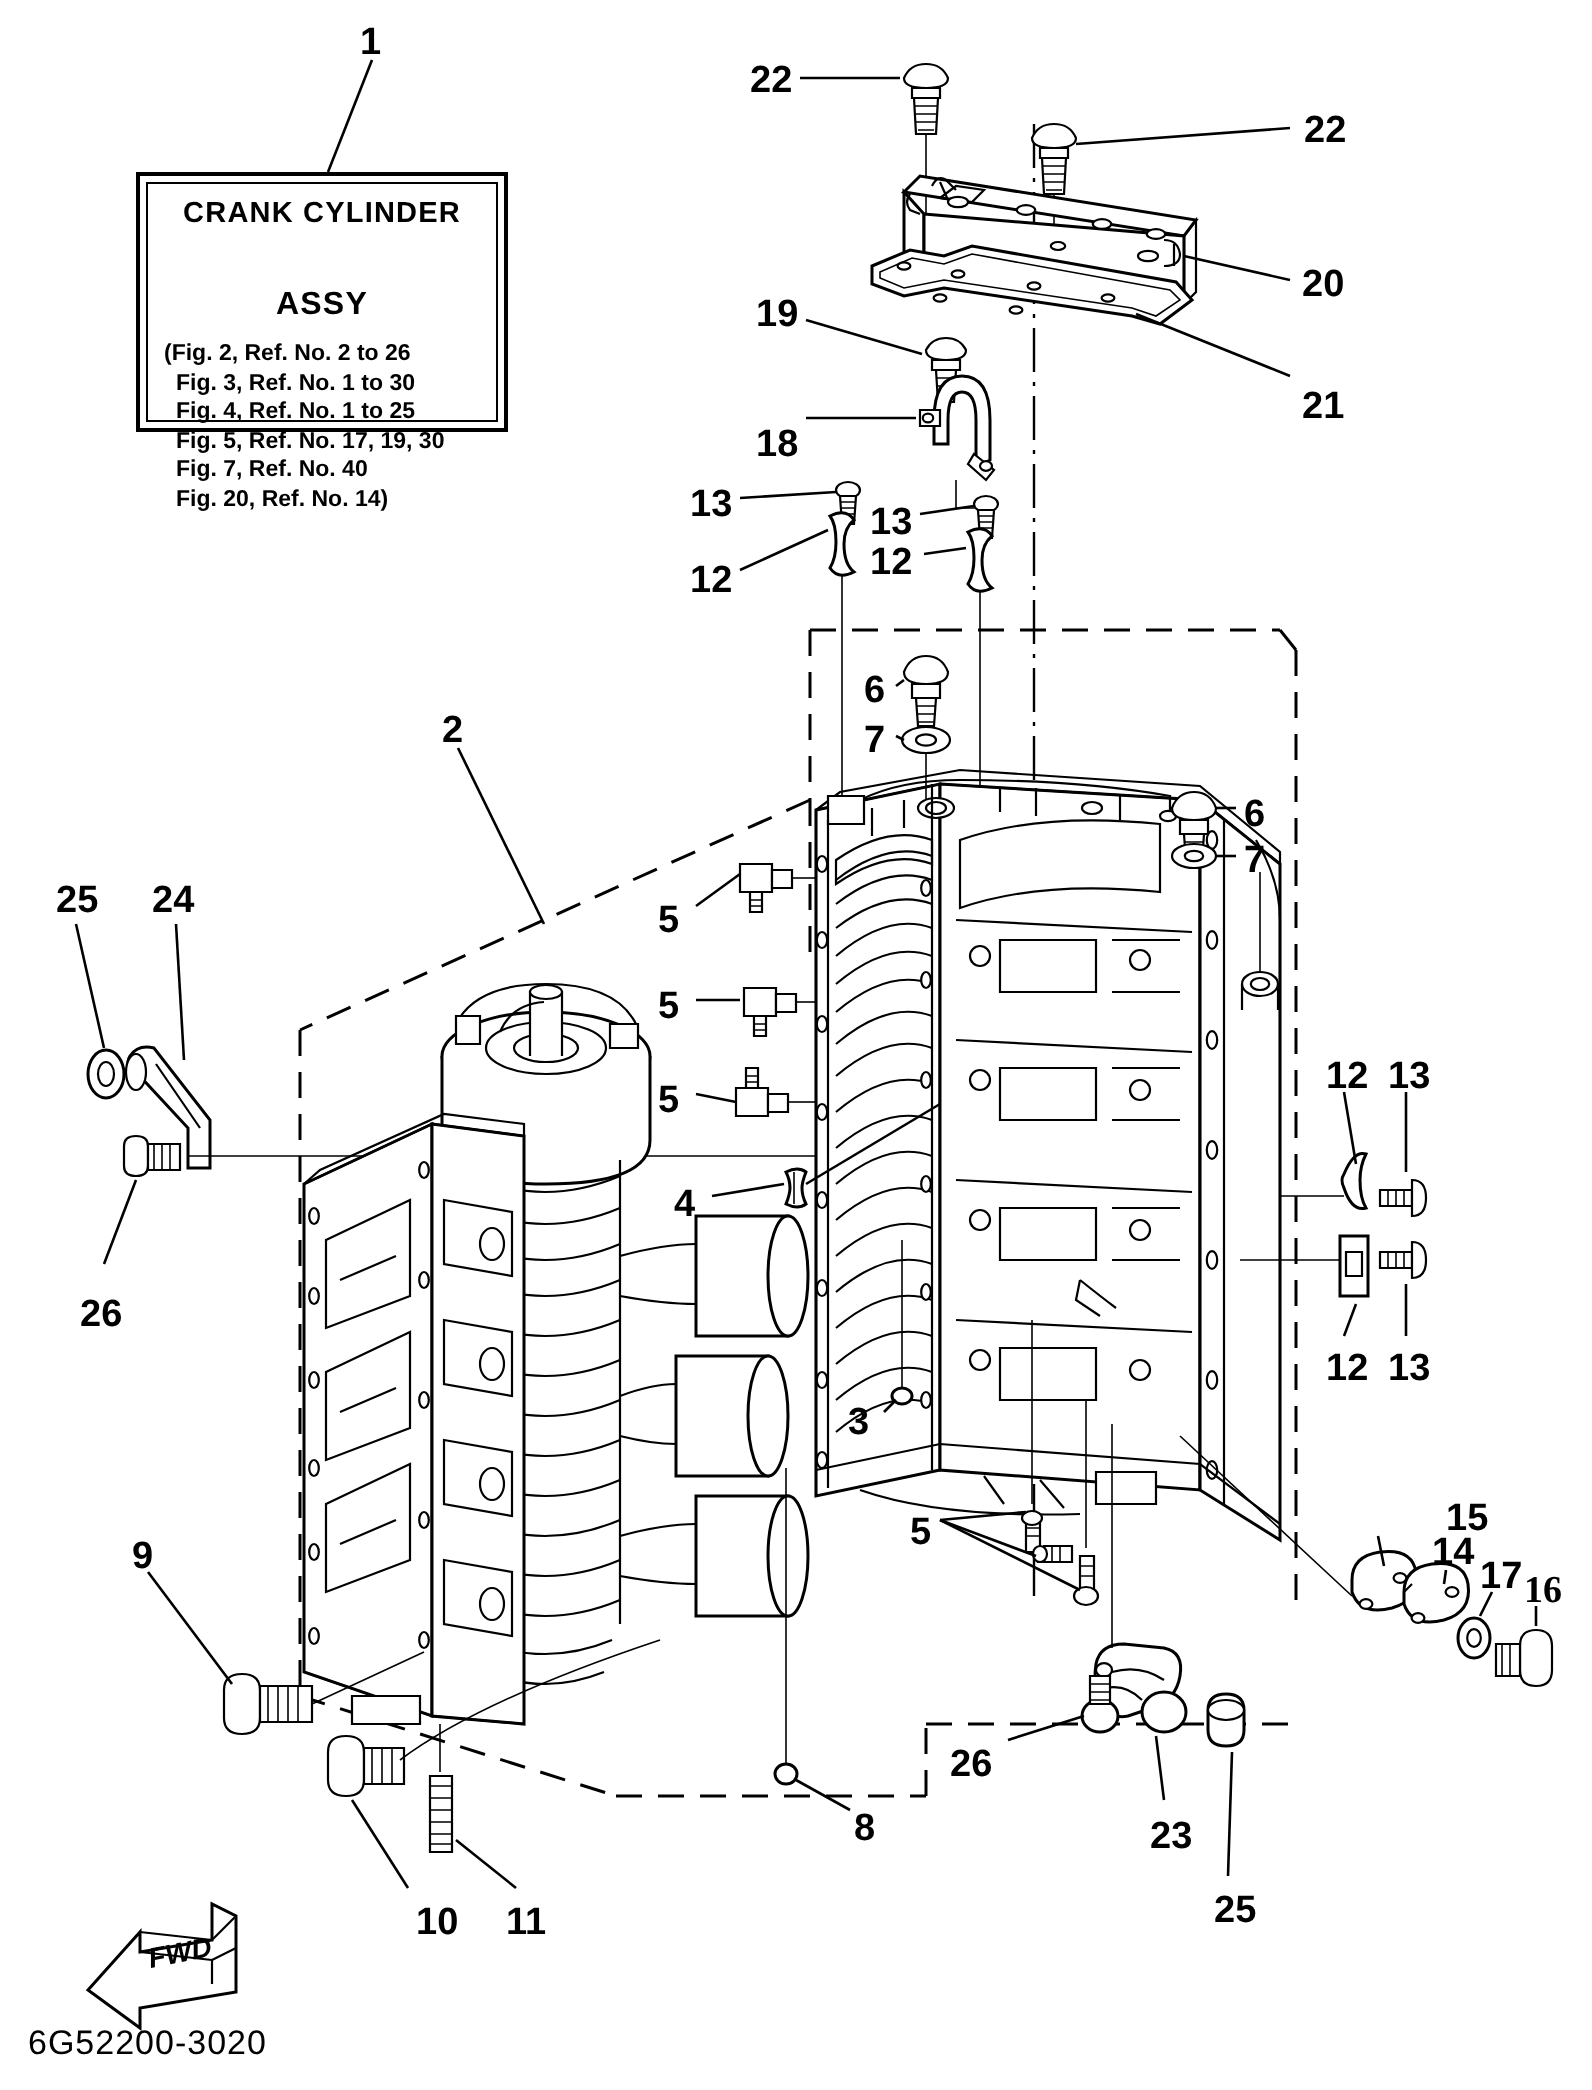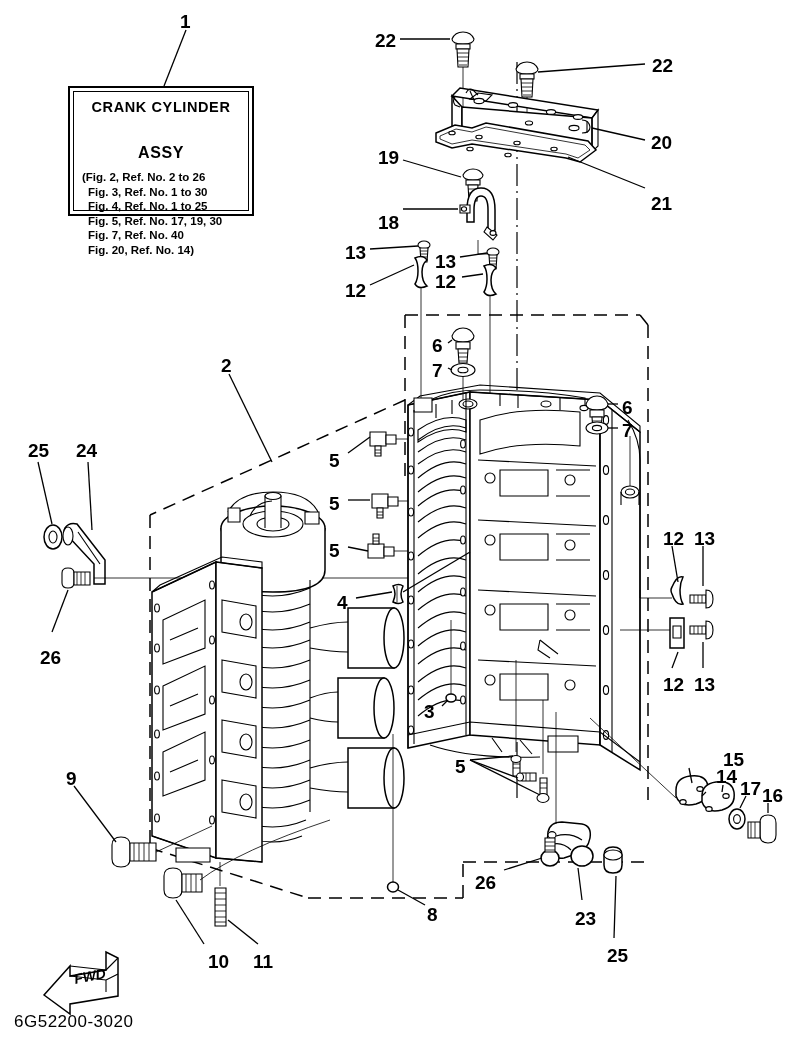--- a/index.html
+++ b/index.html
@@ -716,21 +716,21 @@
       <div class="callout" style="left: 663px; top: 529px;">12</div>
       <div class="callout" style="left: 694px; top: 529px;">13</div>
       <div class="callout" style="left: 337px; top: 593px;">4</div>
       <div class="callout" style="left: 40px; top: 648px;">26</div>
       <div class="callout" style="left: 663px; top: 675px;">12</div>
       <div class="callout" style="left: 694px; top: 675px;">13</div>
       <div class="callout" style="left: 424px; top: 702px;">3</div>
       <div class="callout" style="left: 681px; top: 750px; margin-left: 42px;">15</div>
       <div class="callout" style="left: 716px; top: 767px;">14</div>
       <div class="callout" style="left: 740px; top: 779px;">17</div>
-      <div class="callout" style="left: 762px; top: 786px;">16</div>
+      <div class="callout" style="left: 762px; top: 786px; font-family: Liberation Serif, serif;">16</div>
       <div class="callout" style="left: 455px; top: 757px;">5</div>
       <div class="callout" style="left: 66px; top: 769px;">9</div>
       <div class="callout" style="left: 475px; top: 873px;">26</div>
       <div class="callout" style="left: 427px; top: 905px;">8</div>
       <div class="callout" style="left: 575px; top: 909px;">23</div>
       <div class="callout" style="left: 208px; top: 952px;">10</div>
       <div class="callout" style="left: 253px; top: 952px;">11</div>
       <div class="callout" style="left: 607px; top: 946px;">25</div>
     </div>
 

